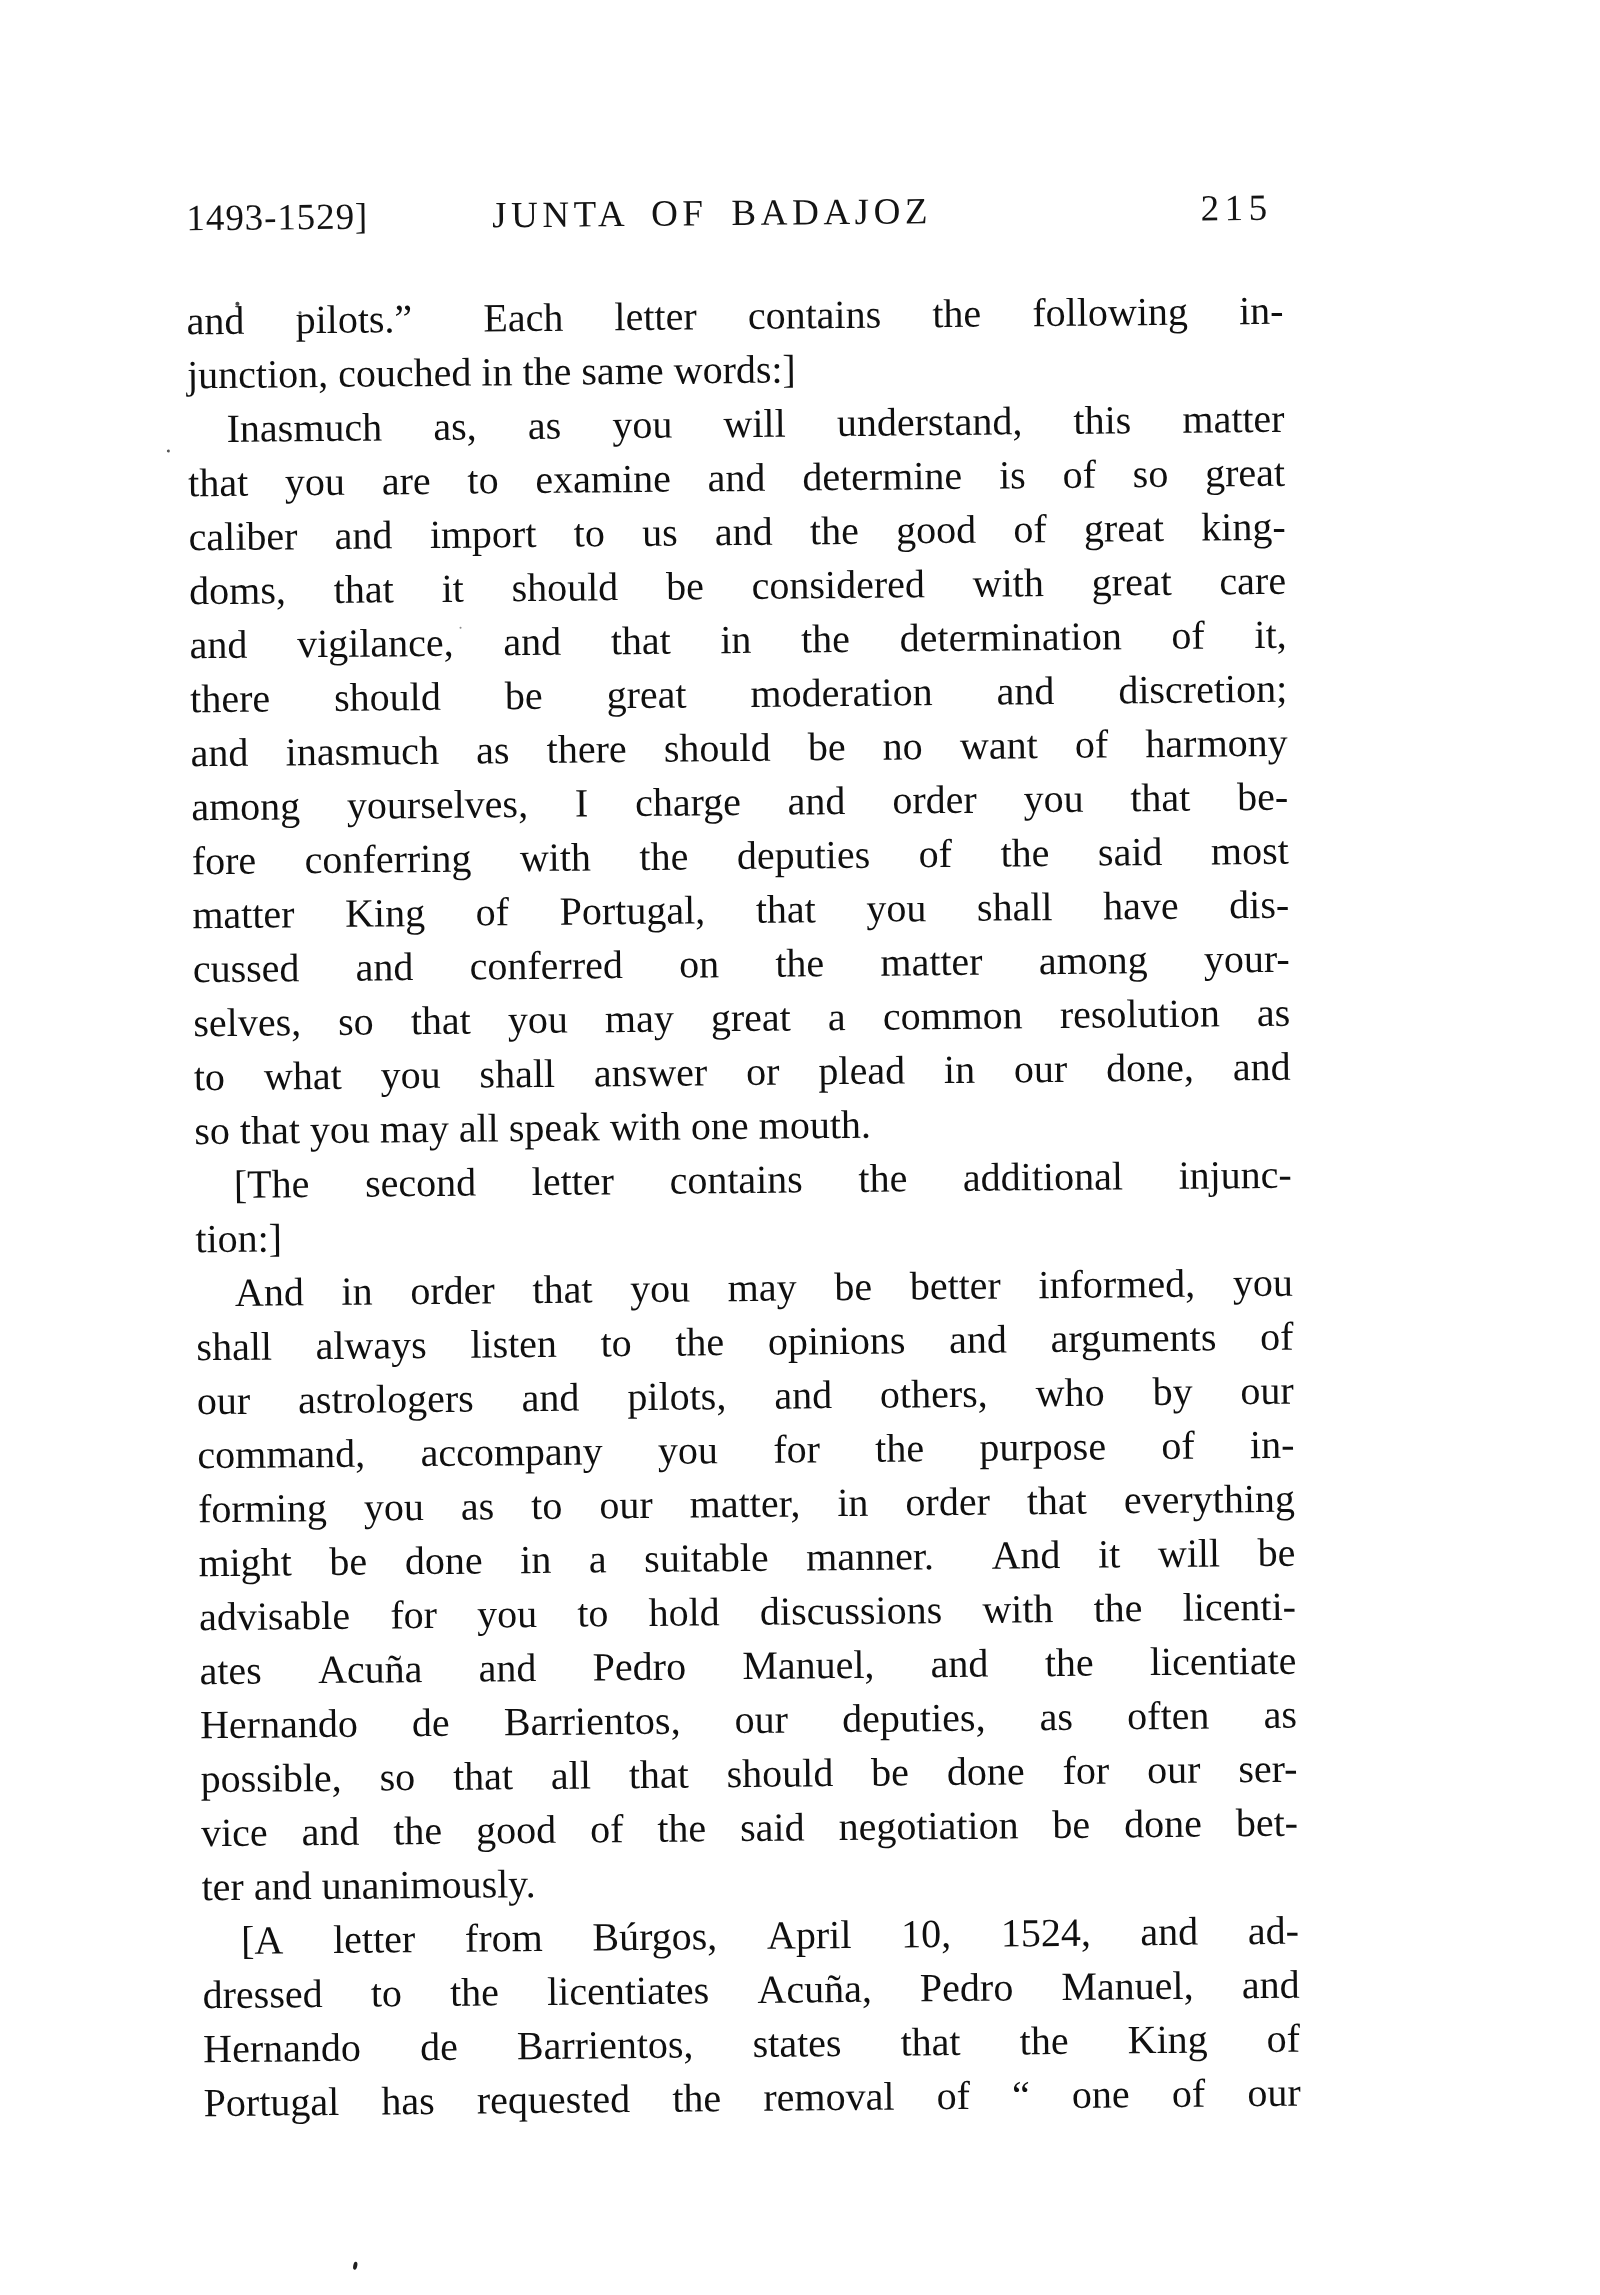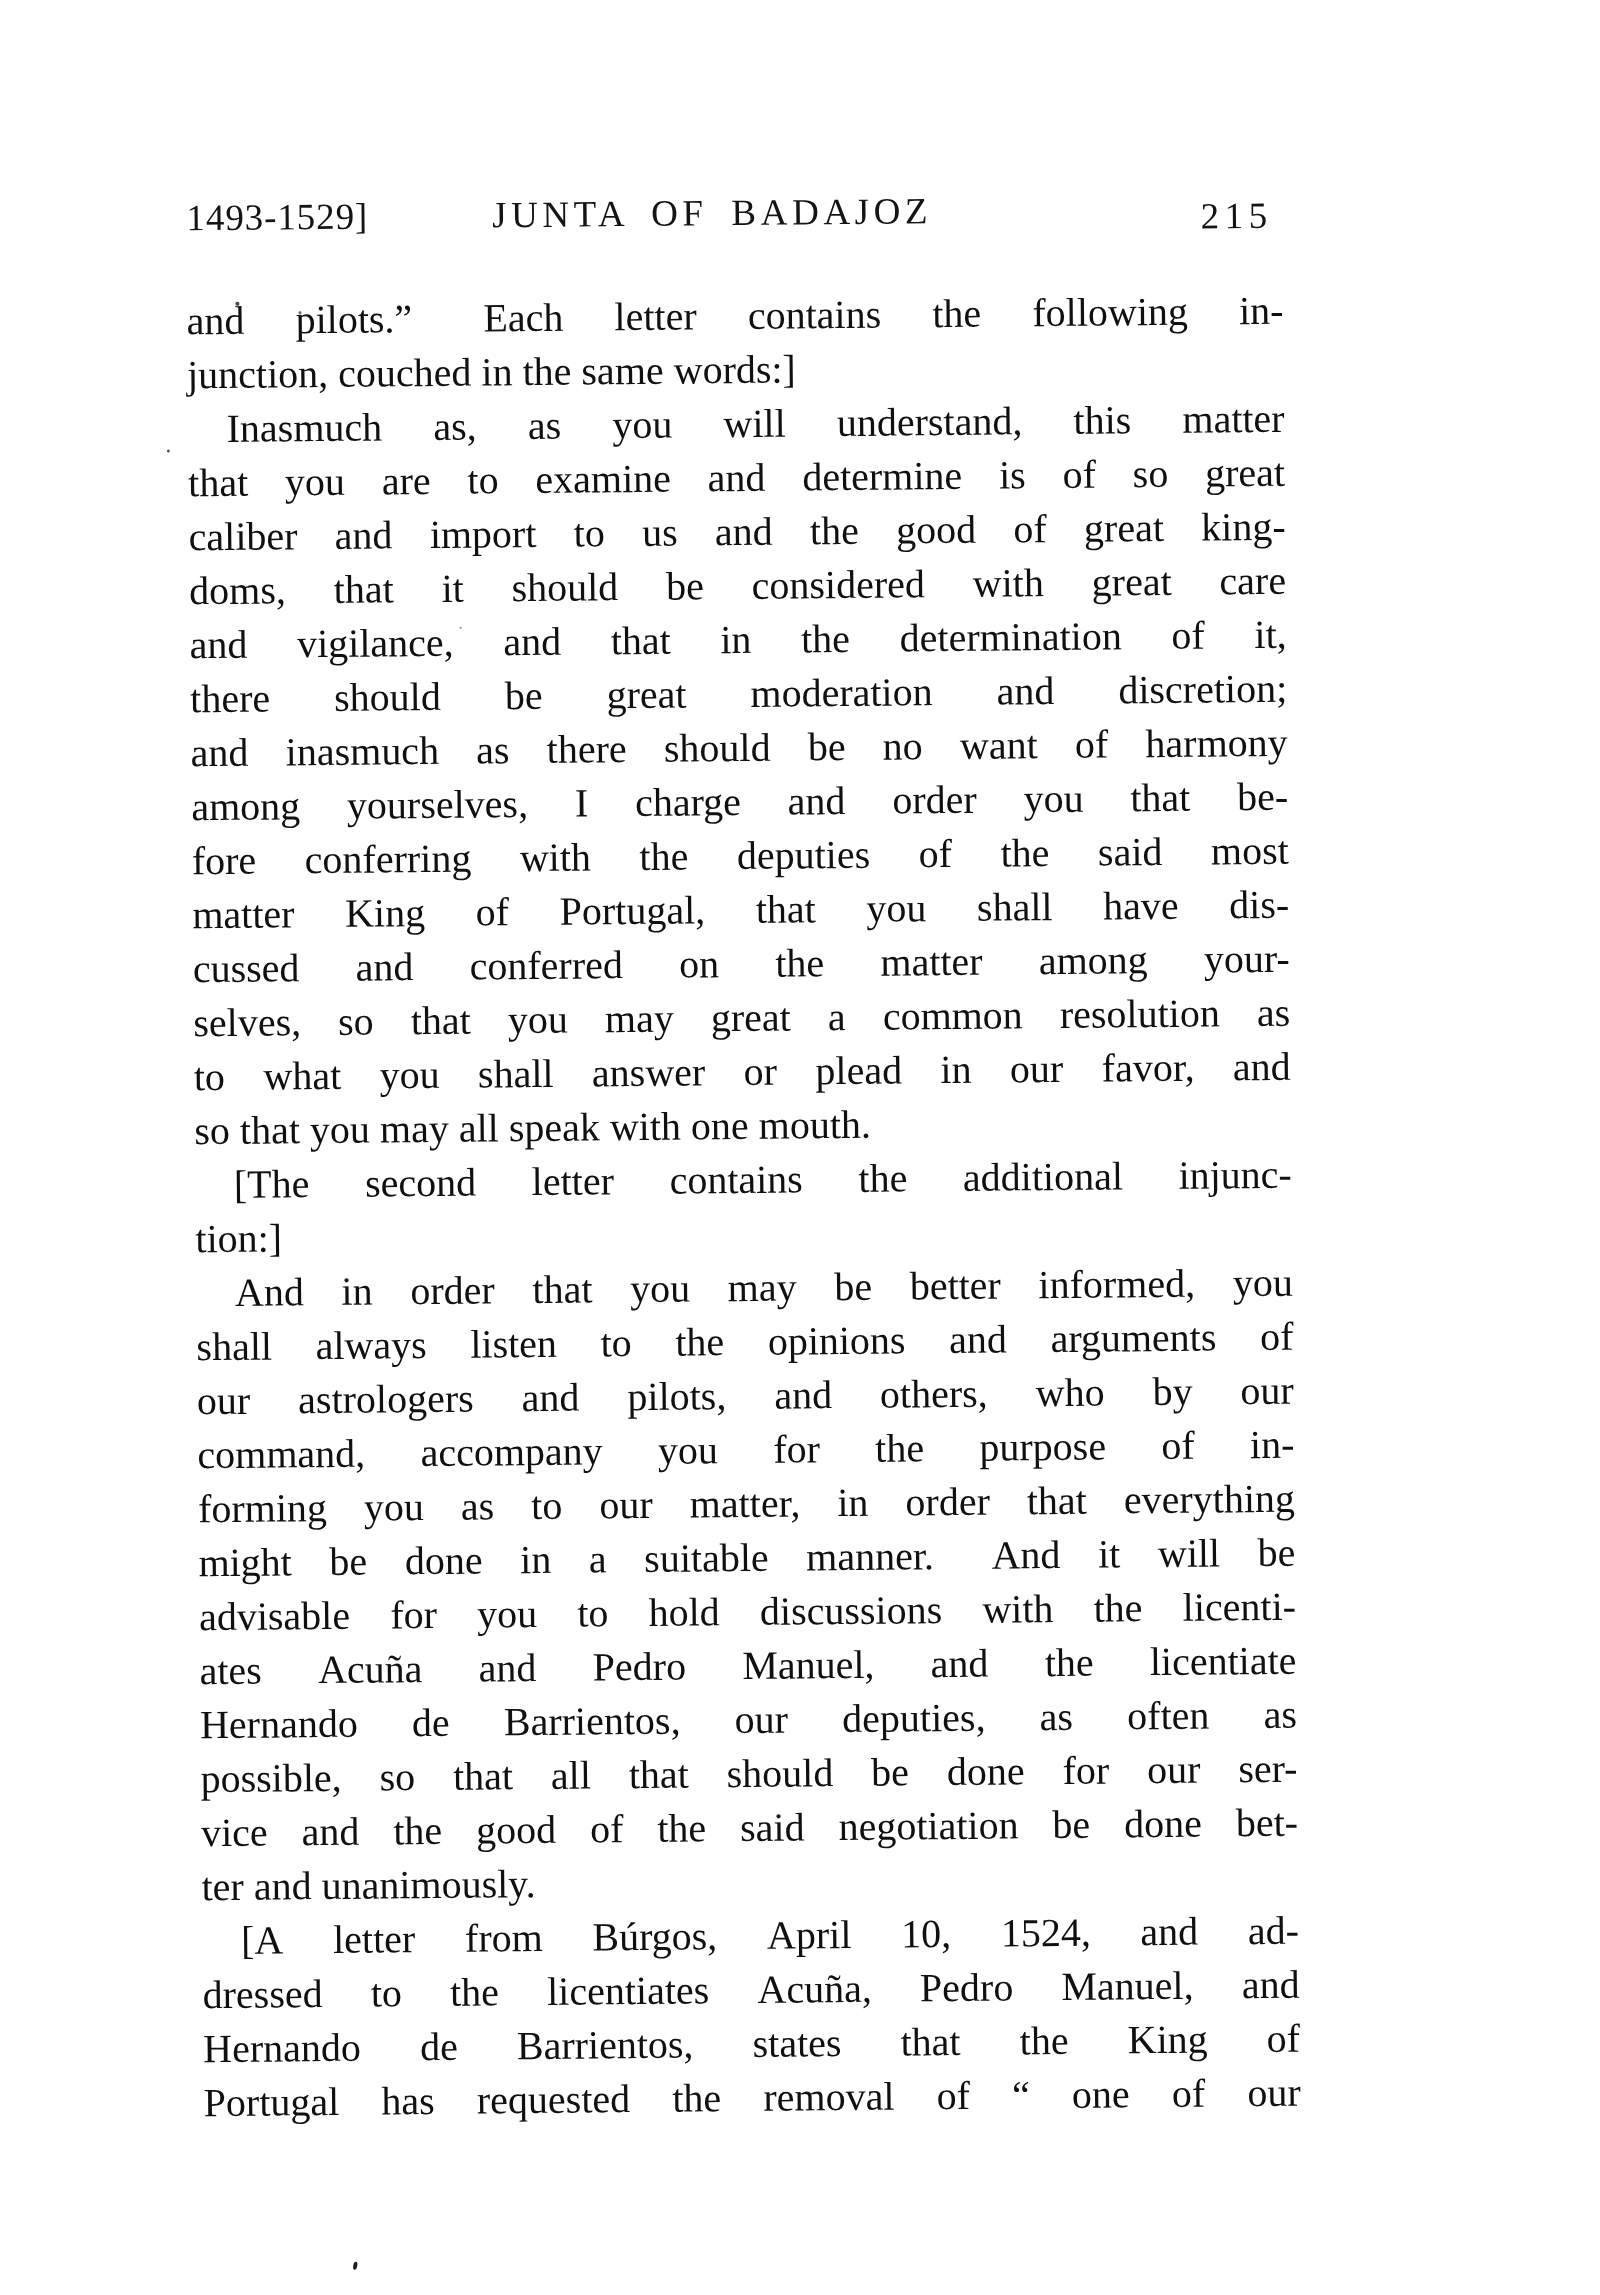--- a/index.html
+++ b/index.html
@@ -20,21 +20,21 @@
   }
   .hdr-left{
     position:absolute;left:0.9px;top:0;line-height:60px;
     letter-spacing:0.9px;
   }
   .hdr-center{
     position:absolute;left:48%;top:0;transform:translateX(-50%);
     line-height:60px;letter-spacing:4.6px;word-spacing:10px;
   }
   .hdr-right{
-    position:absolute;right:10px;top:8px;line-height:60px;letter-spacing:5.5px;
+    position:absolute;right:10px;top:0;line-height:60px;letter-spacing:5.5px;
   }
   
   .text-block{
     position:absolute;left:195px;top:289px;width:1097px;
     color:#101010;
   }
   .line{
     position:relative;width:1097px;height:54px;line-height:54px;
     font-size:40px;box-sizing:border-box;
     white-space:nowrap;
@@ -205,21 +205,21 @@
       <div class="line j">
         <span class="w">to</span>
         <span class="w">what</span>
         <span class="w">you</span>
         <span class="w">shall</span>
         <span class="w">answer</span>
         <span class="w">or</span>
         <span class="w">plead</span>
         <span class="w">in</span>
         <span class="w">our</span>
-        <span class="w">favor,</span>
+        <span class="w">done,</span>
         <span class="w">and</span>
       </div>
       <div class="line">so that you may all speak with one mouth.</div>
       <div class="line j ind">
         <span class="w">[The</span>
         <span class="w">second</span>
         <span class="w">letter</span>
         <span class="w">contains</span>
         <span class="w">the</span>
         <span class="w">additional</span>

